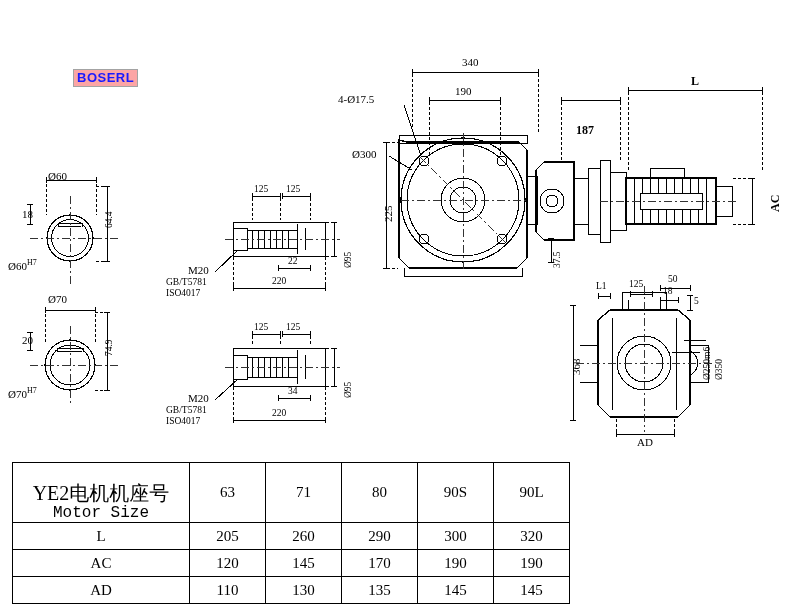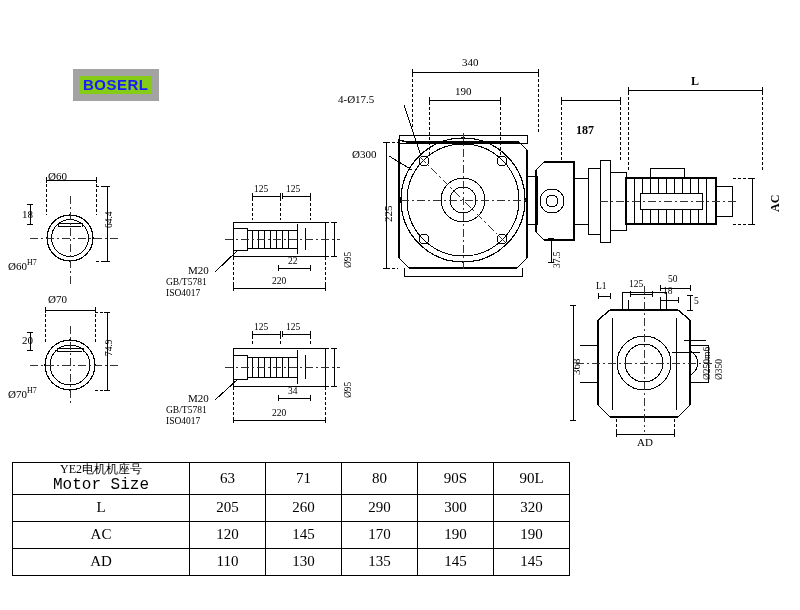--- a/index.html
+++ b/index.html
@@ -19,28 +19,28 @@
     font-family:"Liberation Serif", serif;
     font-weight:bold;
     font-size:27px;
     letter-spacing:0px;
     white-space:nowrap;
   }
 
   
   .logo{
     position:absolute;left:73px;top:69px;
-    border:7px solid #a3a3a3;
+    border:1px solid #a3a3a3;
     color:#1a1aff;
     font-family:"Liberation Sans", sans-serif;
     font-weight:bold;
-    font-size:15px;
+    font-size:13px;
     padding:0px 3px 1px 3px;
     letter-spacing:0.5px;
-    background:#84cc16;
+    background:#fca5a5;
   }
 
   .lbl{
     position:absolute;
     font-family:"Liberation Serif", serif;
     font-size:11px;
     white-space:nowrap;
     color:#000;
   }
   .lbl.sm{font-size:9.5px;}
@@ -58,21 +58,21 @@
     font-size:15px;
   }
   .tbl td{
     border:1px solid #000;
     text-align:center;
     height:26px;
     padding:0;
   }
   .tbl td.first{width:176px;}
   .tbl td.val{width:75px;}
-  .tbl .hdr-cn{font-size:12px;line-height:1.05;}
+  .tbl .hdr-cn{font-size:20px;line-height:1.05;margin-top:20px;}
   .tbl .hdr-en{font-size:16px;font-family:Liberation Mono, monospace;}
 </style>
 </head>
 <body>
 
 <div class="root">
 
 
   <div class="logo">BOSERL</div>
 

